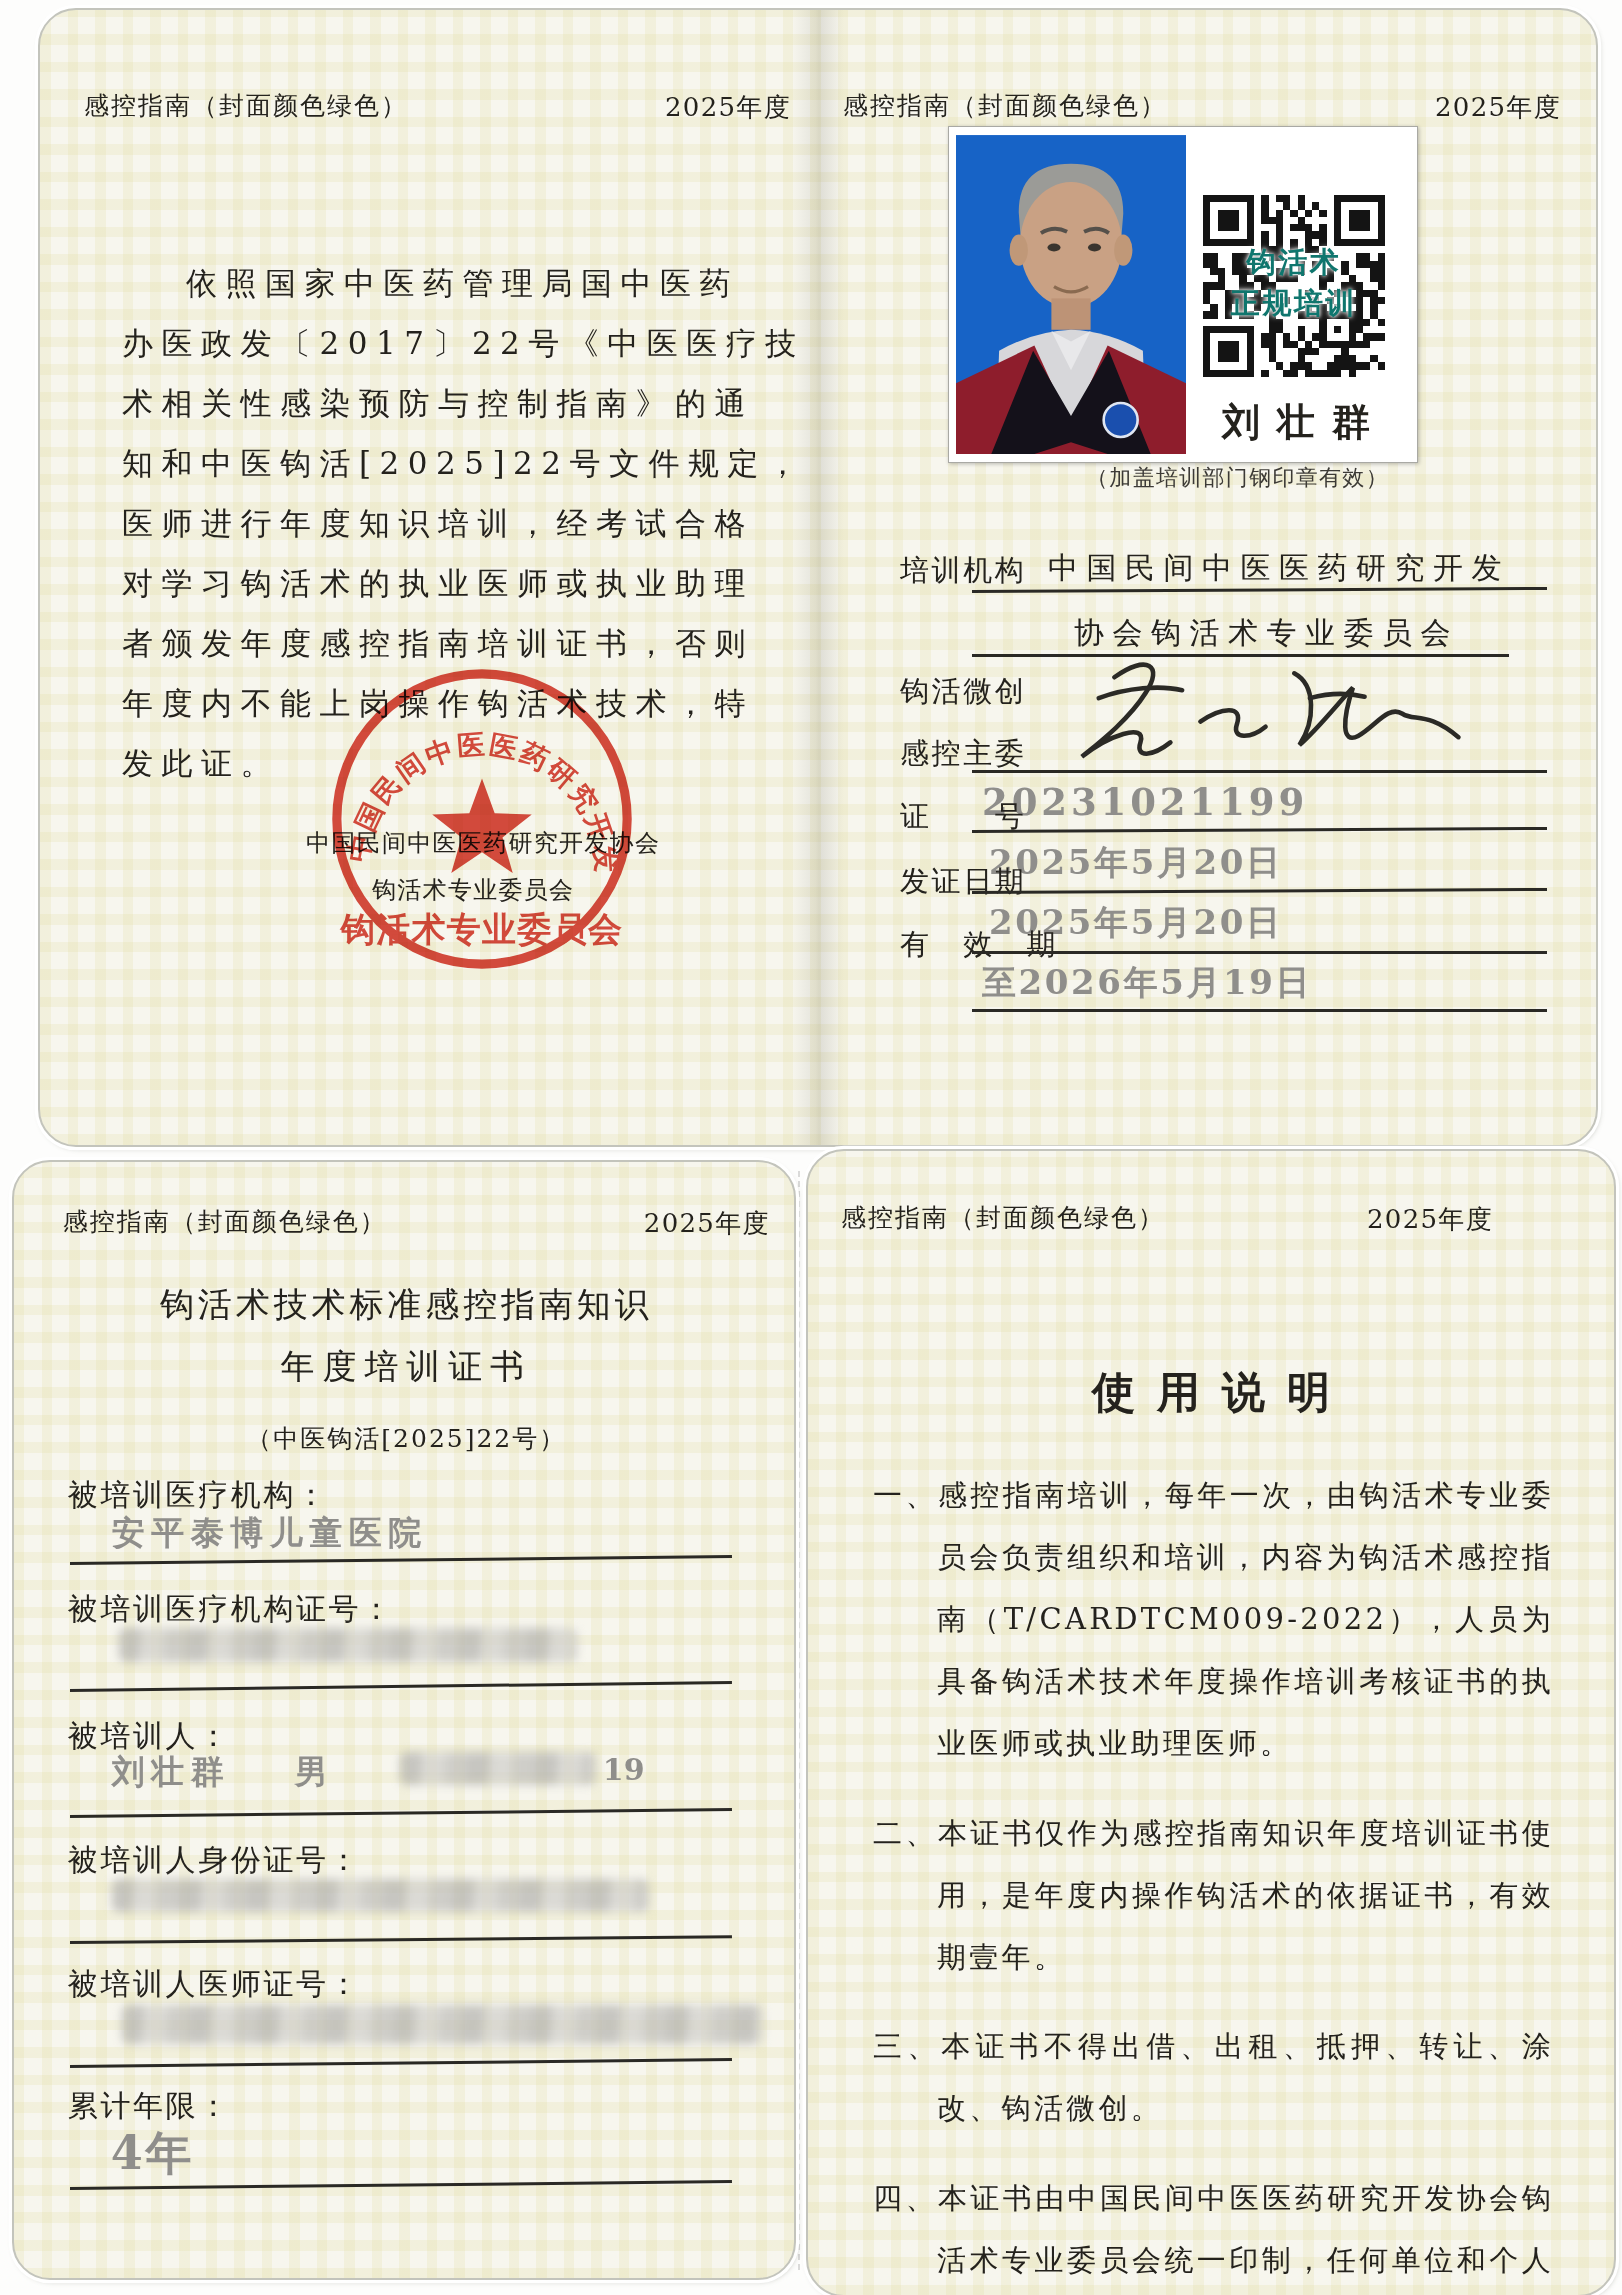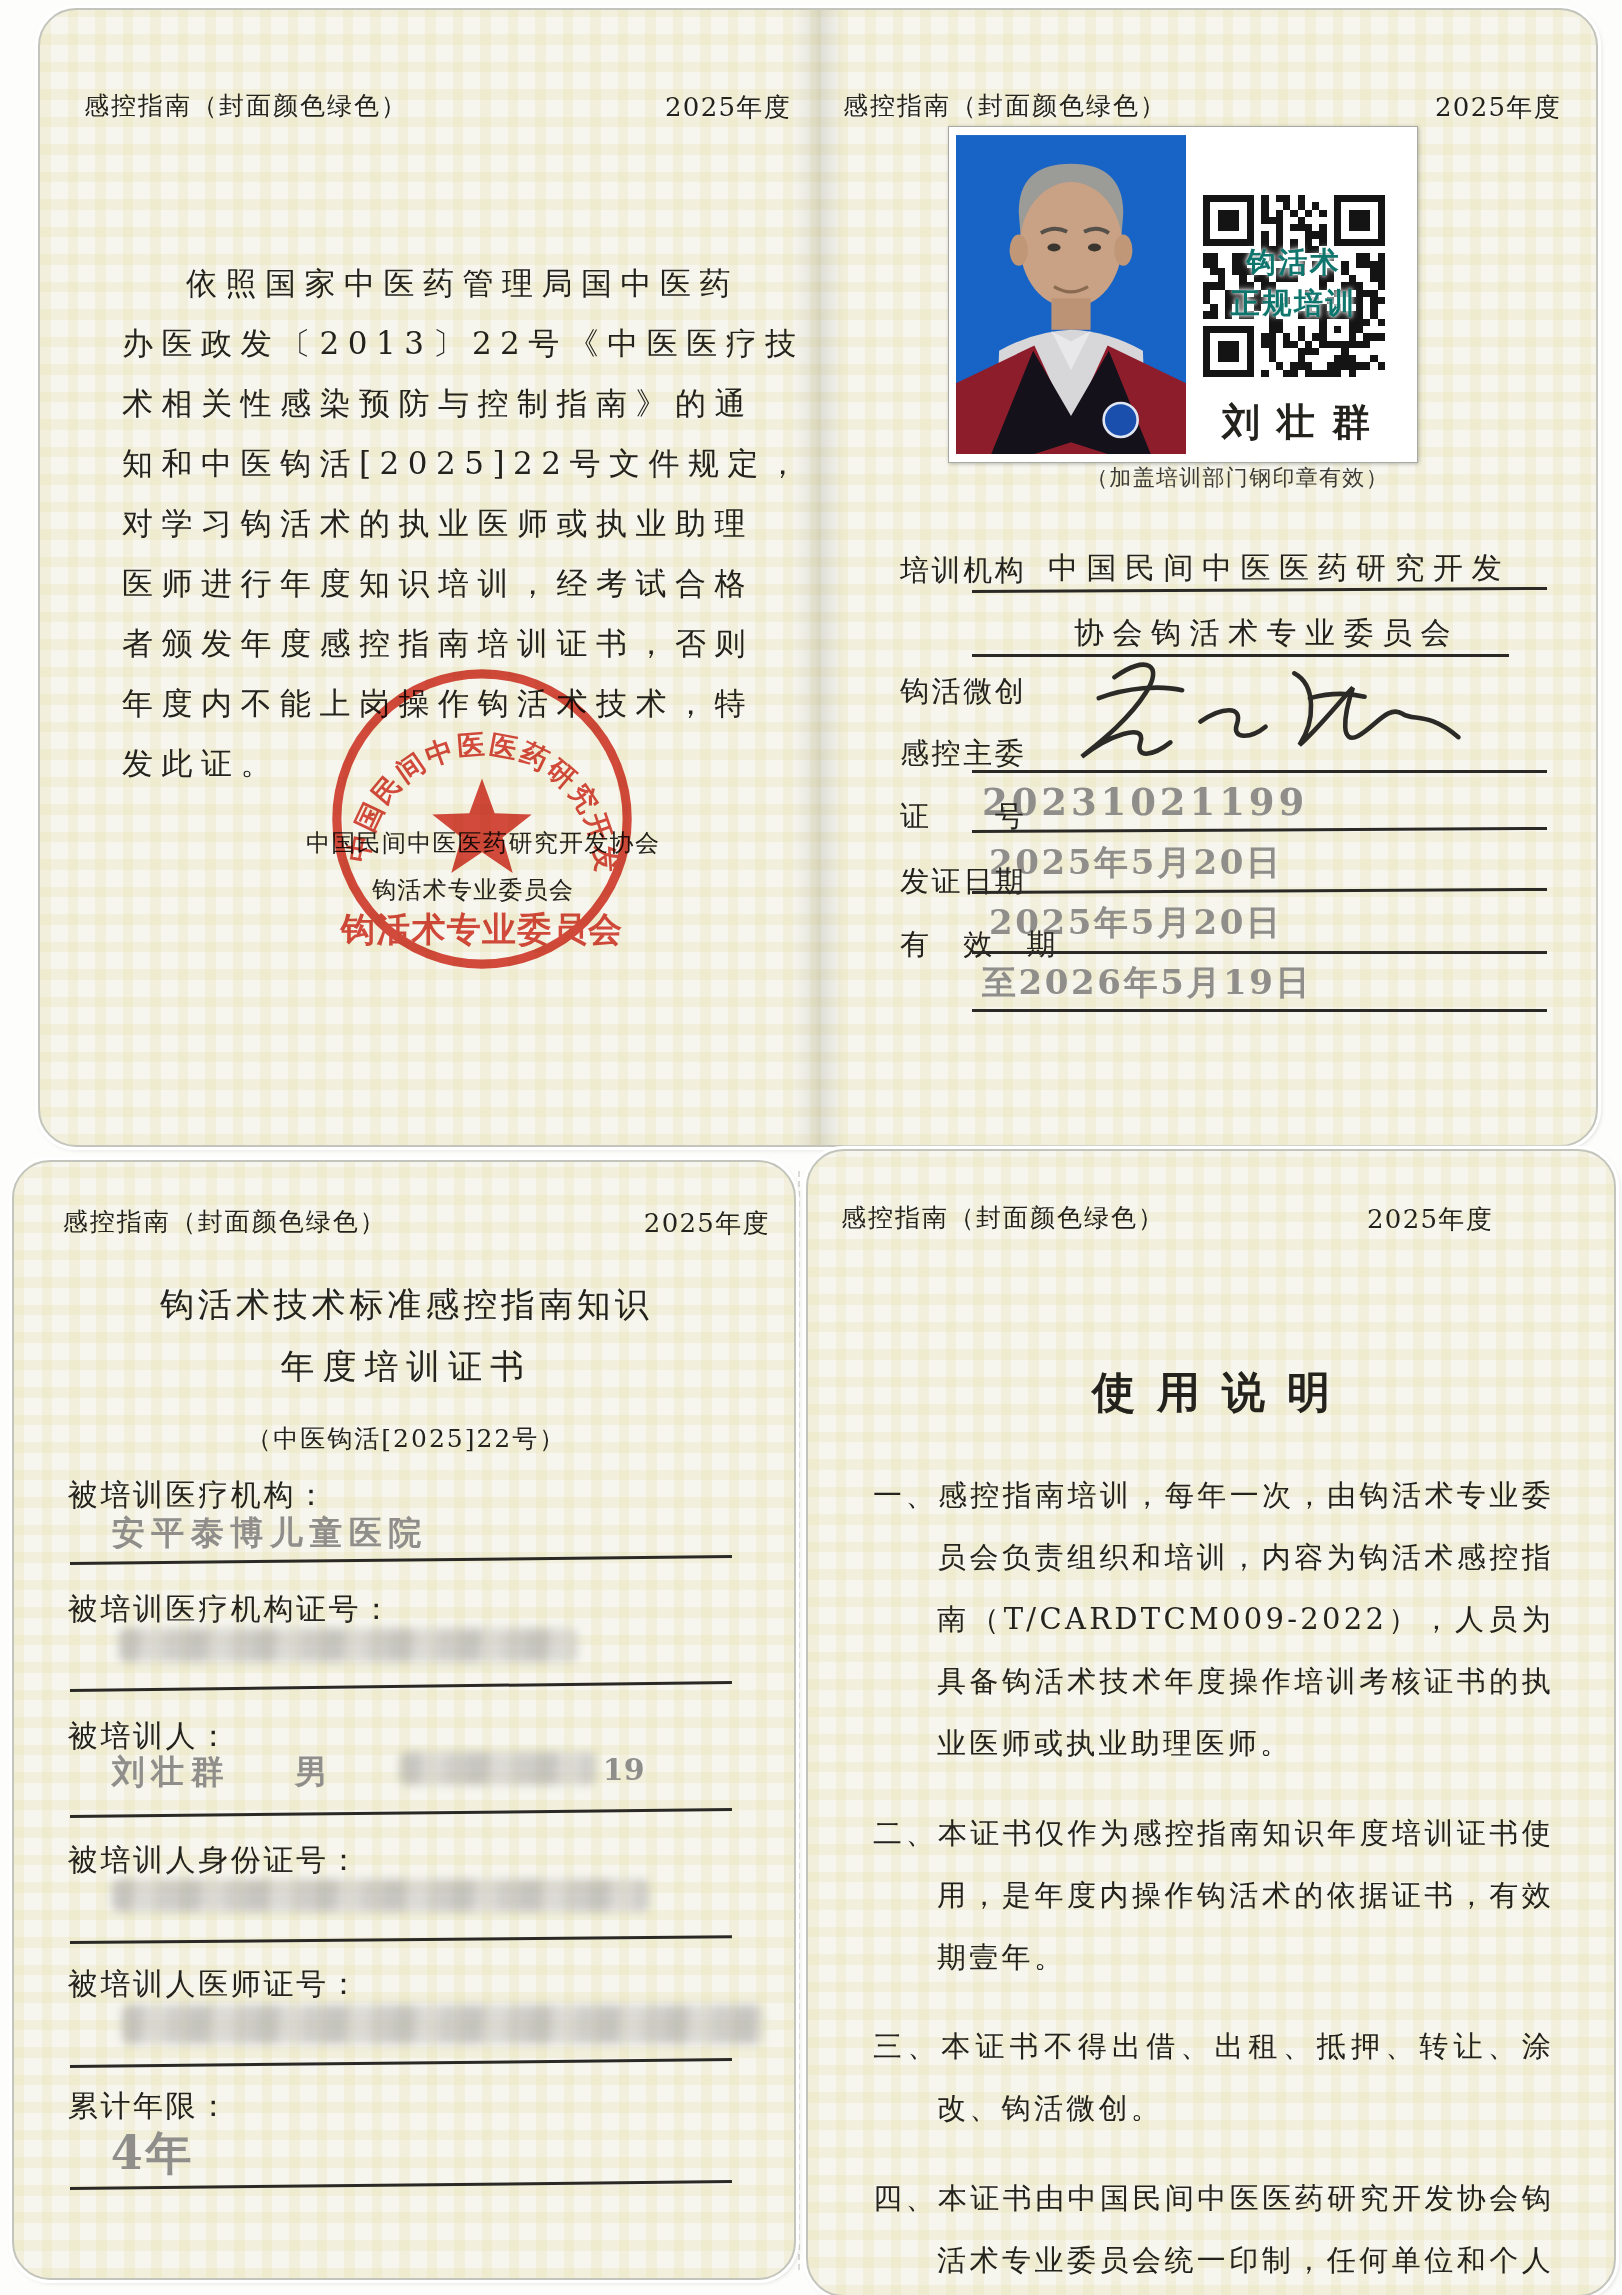--- a/index.html
+++ b/index.html
@@ -50,25 +50,25 @@
 
 <div class="paper" style="left:38px;top:7.9px;width:1556px;height:1135px;">
 
   <div class="fold abs" style="left:752px;top:0;width:52px;height:100%;"></div>
 
   <div class="hdr abs" style="left:44px;top:79px;">感控指南（封面颜色绿色）</div>
   <div class="year abs" style="left:625px;top:80px;">2025年度</div>
 
   <div class="abs" style="left:82px;top:253px;width:661px;">
     <div class="bodyline indent2">依照国家中医药管理局国中医药</div>
-    <div class="bodyline">办医政发〔2013〕22号《中医医疗技</div>
+    <div class="bodyline">办医政发〔2017〕22号《中医医疗技</div>
     <div class="bodyline">术相关性感染预防与控制指南》的通</div>
     <div class="bodyline">知和中医钩活[2025]22号文件规定，</div>
+    <div class="bodyline">医师进行年度知识培训，经考试合格</div>
     <div class="bodyline">对学习钩活术的执业医师或执业助理</div>
-    <div class="bodyline">医师进行年度知识培训，经考试合格</div>
     <div class="bodyline">者颁发年度感控指南培训证书，否则</div>
     <div class="bodyline">年度内不能上岗操作钩活术技术，特</div>
     <div class="bodyline">发此证。</div>
   </div>
 
   <div class="orgline abs" style="left:266px;top:817px;">中国民间中医医药研究开发协会</div>
   <div class="orgline abs" style="left:332px;top:864px;">钩活术专业委员会</div>
 
   <svg class="abs stamp-svg" style="left:289px;top:656px;" width="306" height="306" viewBox="0 0 468 468">
     <defs>

